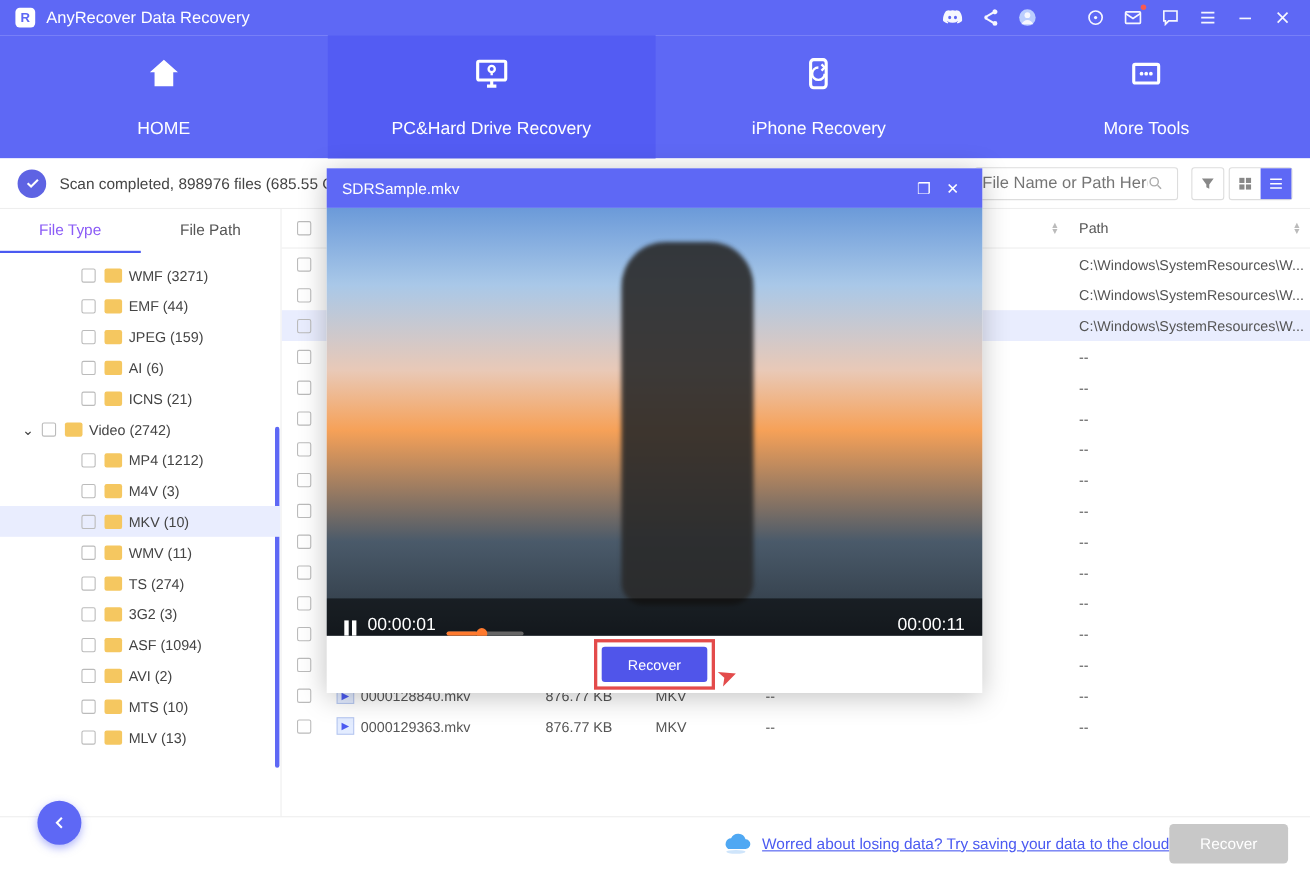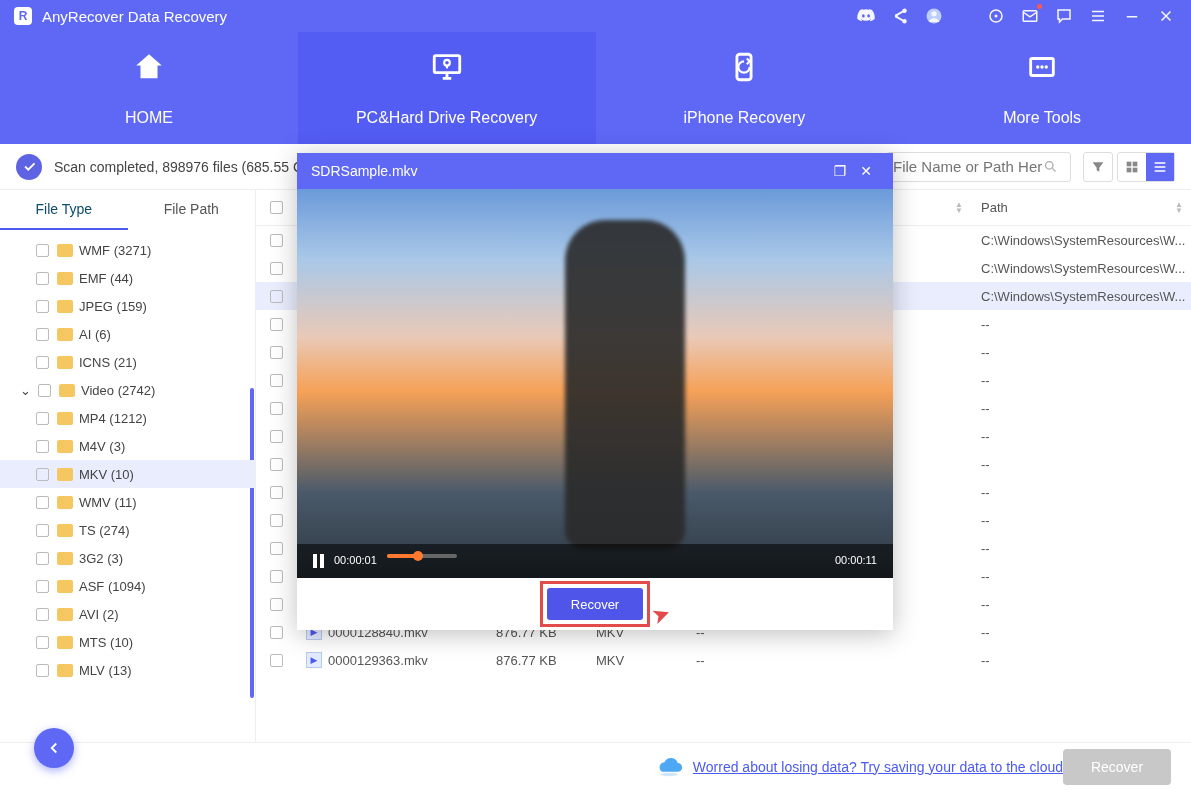--- a/index.html
+++ b/index.html
@@ -30,24 +30,24 @@
 .btnview.group span { width: 28px; height: 28px; display: inline-flex; align-items: center; justify-content: center; }
 .btnview.group .act { background: #5e68f5; }
 .btnview svg { width: 16px; height: 16px; fill: #888; }
 .btnview .act svg { fill: #fff; }
 
 
 .main { display: flex; height: 552px; }
 .sidebar { width: 256px; border-right: 1px solid #eee; display: flex; flex-direction: column; }
 .tabs2 { display: flex; height: 40px; }
 .tabs2 div { flex: 1; display: flex; align-items: center; justify-content: center; font-size: 14px; color: #555; border-bottom: 2px solid transparent; cursor: pointer; }
-.tabs2 .a { color: #0c4a6e; border-bottom-color: #4b5af1; }
+.tabs2 .a { color: #8b5cf6; border-bottom-color: #4b5af1; }
 .tree { flex: 1; overflow-y: auto; padding: 6px 0; position: relative; }
 .tree .selbar { position: absolute; left: 250px; width: 4px; background: #5e68f5; border-radius: 2px; }
-.node { display: flex; align-items: center; height: 28px; padding-left: 36px; font-size: 13px; color: #444; cursor: pointer; position: relative; }
+.node { display: flex; align-items: center; height: 28px; padding-left: 74px; font-size: 13px; color: #444; cursor: pointer; position: relative; }
 .node.cat { padding-left: 38px; }
 .node .chev { position: absolute; left: 20px; width: 10px; }
 .node .cb { width: 13px; height: 13px; border: 1px solid #bbb; border-radius: 2px; margin-right: 8px; }
 .node .fld { width: 16px; height: 13px; background: #f5c760; border-radius: 2px; margin-right: 6px; }
 .node.sel { background: #e9edfe; }
 
 
 .content { flex: 1; display: flex; flex-direction: column; }
 .thead { display: flex; height: 36px; align-items: center; border-bottom: 1px solid #eee; font-size: 13px; color: #555; }
 .tc { padding: 0 10px; display: flex; align-items: center; }
@@ -73,21 +73,21 @@
 .footer .spl { flex: 1; }
 .recoverbtn { width: 108px; height: 36px; background: #c8c8c8; color: #fff; border-radius: 4px; display: flex; align-items: center; justify-content: center; font-size: 14px; cursor: pointer; }
 
 
 .modal { position: absolute; left: 297px; top: 153px; width: 596px; background: #fff; box-shadow: 0 4px 24px rgba(0,0,0,.25); }
 .mhead { height: 36px; background: #5e68f5; color: #fff; display: flex; align-items: center; padding: 0 14px; font-size: 14px; }
 .mhead .t { flex: 1; }
 .mhead .wi { width: 26px; text-align: center; cursor: pointer; }
 .vid { height: 389px; position: relative; overflow: hidden; background: linear-gradient(180deg,#6b9ad9 0%, #a9c8e8 18%, #e9c9b7 38%, #f6a158 52%, #4a5a6a 78%, #2c3640 100%); }
 .vid::before { content:""; position:absolute; left:45%; top:8%; width:120px; height:330px; background:#2a2a2a; border-radius:40px 40px 20px 20px; filter:blur(2px); opacity:.9; }
-.controls { position: absolute; left: 0; right: 0; bottom: 0; height: 34px; background: rgba(0,0,0,.55); display: flex; align-items: flex-start; color: #fff; font-size: 11px; padding: 10px 16px; gap: 10px; }
+.controls { position: absolute; left: 0; right: 0; bottom: 0; height: 34px; background: rgba(0,0,0,.55); display: flex; align-items: flex-end; color: #fff; font-size: 16px; padding: 0 16px; gap: 10px; }
 .pp { display: inline-flex; gap: 3px; }
 .pp span { width: 4px; height: 14px; background: #fff; }
 .prog { flex: 0 0 70px; height: 4px; background: #666; border-radius: 2px; position: relative; }
 .prog::before { content:""; position:absolute; left:0; top:0; height:4px; width:40%; background:#ff7a2e; border-radius:2px; }
 .prog::after { content:""; position:absolute; left:38%; top:-3px; width:10px; height:10px; background:#ff7a2e; border-radius:50%; }
 .modalfoot { height: 52px; display: flex; align-items: center; justify-content: center; position: relative; }
 .rbox { border: 3px solid #e34b4b; padding: 4px; }
 .rbtn { width: 96px; height: 32px; background: #5055ea; color: #fff; border-radius: 3px; display: flex; align-items: center; justify-content: center; font-size: 13px; cursor: pointer; }
 .arrow { position: absolute; left: 652px; top: 602px; color: #e34b4b; font-size: 22px; transform: rotate(-20deg); pointer-events: none; }
 

